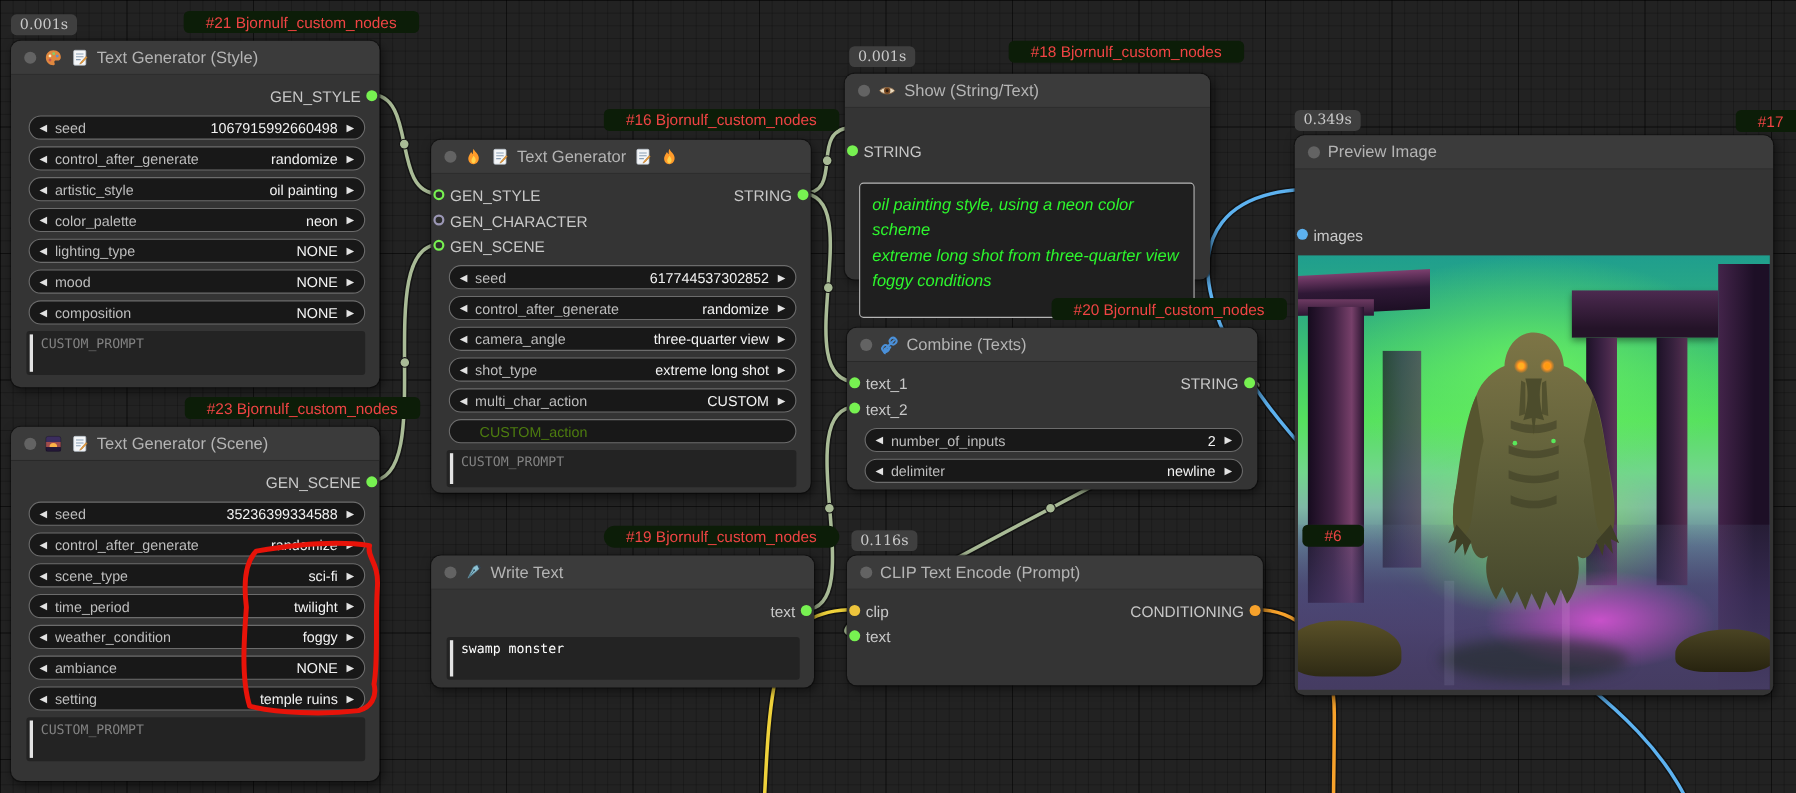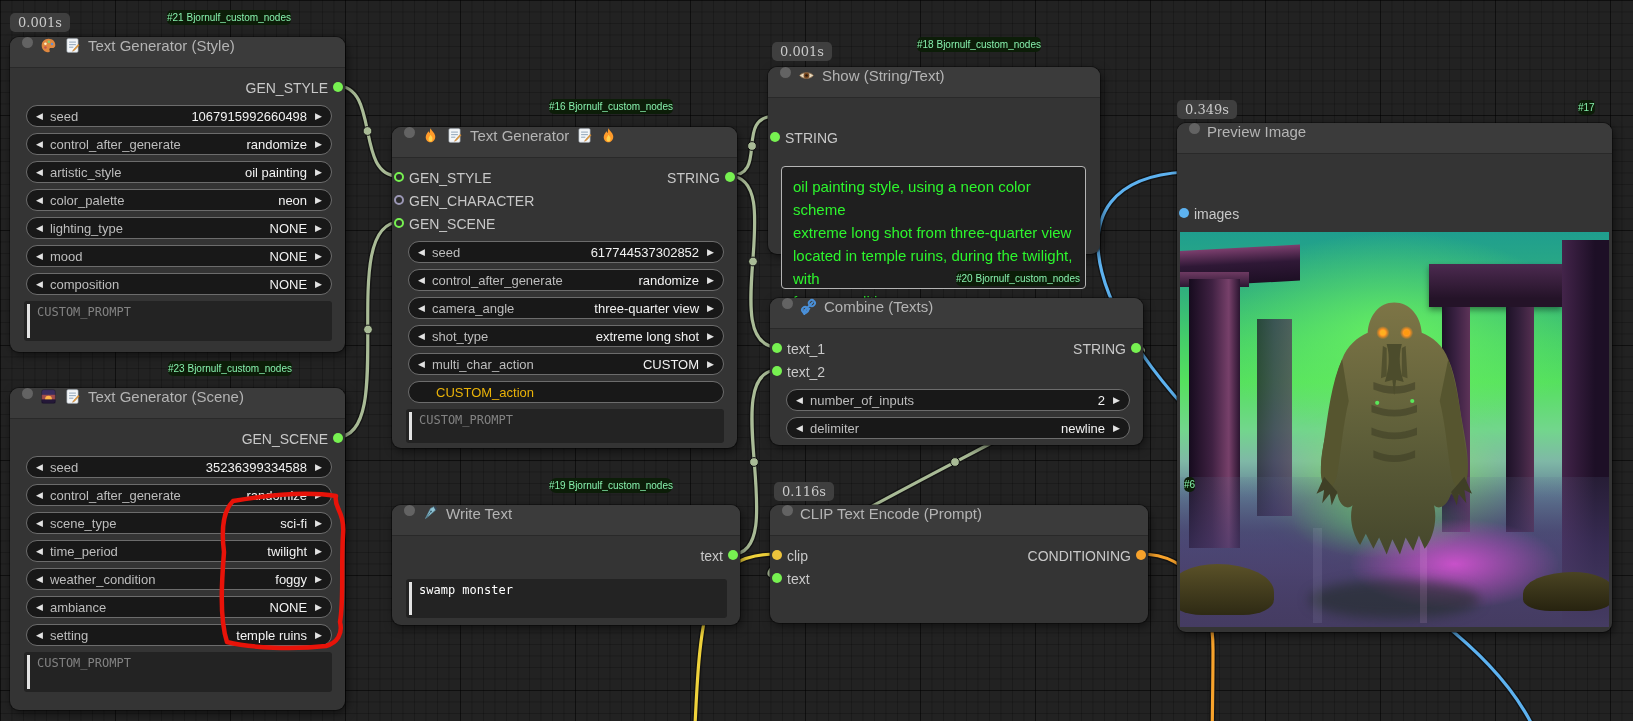--- a/index.html
+++ b/index.html
@@ -14,21 +14,21 @@
     background-size:115px 115px,115px 115px,11.5px 11.5px,11.5px 11.5px;
     font-family:"Liberation Sans", sans-serif;
   }
   #wires{position:absolute;left:0;top:0;z-index:1;pointer-events:none;}
   .node{
     position:absolute;z-index:2;display:flex;flex-direction:column;
     background:#343434;border-radius:9px;
     box-shadow:2px 3px 10px rgba(0,0,0,.55), 0 0 0 1px rgba(0,0,0,.35);
   }
   .node-header{
-    flex:none;height:30px;display:flex;gap:7px;
+    flex:none;height:30px;display:flex;align-items:center;gap:7px;
     padding:0 12px;background:#3b3b3b;border-radius:9px 9px 0 0;
     border-bottom:1px solid rgba(0,0,0,.3);
   }
   .collapse-dot{width:11px;height:11px;border-radius:50%;background:#636363;flex:none;}
   .node-title{font-size:15px;color:#b4b4b4;white-space:nowrap;}
   .icon{display:inline-flex;width:17px;height:17px;flex:none;}
   .icon svg{width:100%;height:100%;}
   .node-body{flex:1;display:flex;flex-direction:column;padding-top:8px;min-height:0;}
   .slot-row{flex:none;height:23px;position:relative;display:flex;align-items:center;
     justify-content:space-between;padding:0 17px;font-size:14px;color:#c8c8c8;}
@@ -38,35 +38,35 @@
   .slot-label-in{margin-right:auto;}
   .slot-label-out{margin-left:auto;}
   .widget{
     flex:none;height:22px;margin:6px 13px 0 16px;display:flex;align-items:center;
     background:#181818;border:1px solid #6c6c6c;border-radius:11px;
     padding:0 9px;font-size:13px;color:#bdbdbd;box-sizing:border-box;
   }
   .widget .arrow{font-size:9px;color:#e2e2e2;flex:none;line-height:1;}
   .widget .wlabel{margin-left:7px;white-space:nowrap;overflow:hidden;}
   .widget .wvalue{margin-left:auto;margin-right:8px;color:#f2f2f2;white-space:nowrap;}
-  .widget.plain{padding-left:20px;color:#eab308;}
+  .widget.plain{padding-left:20px;color:#4d7c0f;}
   .ta{
     flex:none;position:relative;margin:6px 13px 0 14px;background:#232323;border-radius:3px;
     font-family:"DejaVu Sans Mono", monospace;font-size:12px;color:#fff;
     padding:4px 6px 0 13px;box-sizing:border-box;overflow:hidden;
   }
   .ta .bar{position:absolute;left:3px;top:3px;bottom:3px;width:3px;background:#e3e3e3;}
   .ta .ph{color:#828282;}
   .textbox{
     flex:none;margin:17px 14px 0 13px;background:#1f1f1f;border:1.5px solid #b5b5b5;
-    border-radius:4px;padding:8px 11px;line-height:23px;font-size:15px;
+    border-radius:4px;padding:8px 11px;line-height:23px;font-size:15px;font-style:italic;
   }
   .img-row{flex:1;margin:7px 3px 5px;position:relative;overflow:hidden;min-height:0;}
-  .badge{position:absolute;z-index:3;font-size:10px;color:#86efac;background:#0c1d08;
-    padding:2px 0;border-radius:5px;white-space:nowrap;}
+  .badge{position:absolute;z-index:3;font-size:14px;color:#ef4444;background:#0c1d08;
+    padding:2px 20px;border-radius:5px;white-space:nowrap;}
   .timing{position:absolute;z-index:3;font-family:"DejaVu Serif", serif;font-size:13px;
     color:#c9c9c9;background:#3f3f3f;padding:2px 8px;border-radius:5px;white-space:nowrap;}
   #annotation{position:absolute;left:0;top:0;z-index:10;pointer-events:none;}
   
   .art{position:absolute;inset:0;}
   .art>div{position:absolute;}
   .sky{inset:0;background:
     radial-gradient(ellipse 62% 36% at 50% 26%, rgba(108,245,96,.85), rgba(108,245,96,0) 72%),
     linear-gradient(180deg,#1f9e8e 0%,#2fae7f 14%,#46cf68 28%,#55e05e 38%,#72d68c 50%,#7fb8a6 58%,#5f7d93 67%,#4d5678 76%,#55517b 86%,#474064 100%);}
   .glow-green{left:16%;top:44%;width:68%;height:42%;border-radius:50%;
@@ -379,21 +379,20 @@
           <span class="node-title">Show (String/Text)</span>
         </div>
         <div class="node-body">
           <div class="slot-row">
             <span class="dot in" style="background: rgb(119, 241, 81); color: rgb(119, 241, 81);"></span>
             <span class="slot-label-in">STRING</span>
           </div>
           <div class="textbox" style="height: 105px; color: rgb(45, 245, 45);">
             <div>oil painting style, using a neon color scheme</div>
             <div>extreme long shot from three-quarter view</div>
-            <div>located in temple ruins, during the twilight, with</div>
             <div>foggy conditions</div>
           </div>
         </div>
       </div>
       <div class="node" style="left: 770px; top: 298px; width: 373px; height: 147px;">
         <div class="node-header">
           <span class="collapse-dot"></span>
           <span class="icon">
             <svg viewBox="0 0 20 20">
               <g stroke="#4a90d9" stroke-width="2.2" fill="none" stroke-linecap="round">

